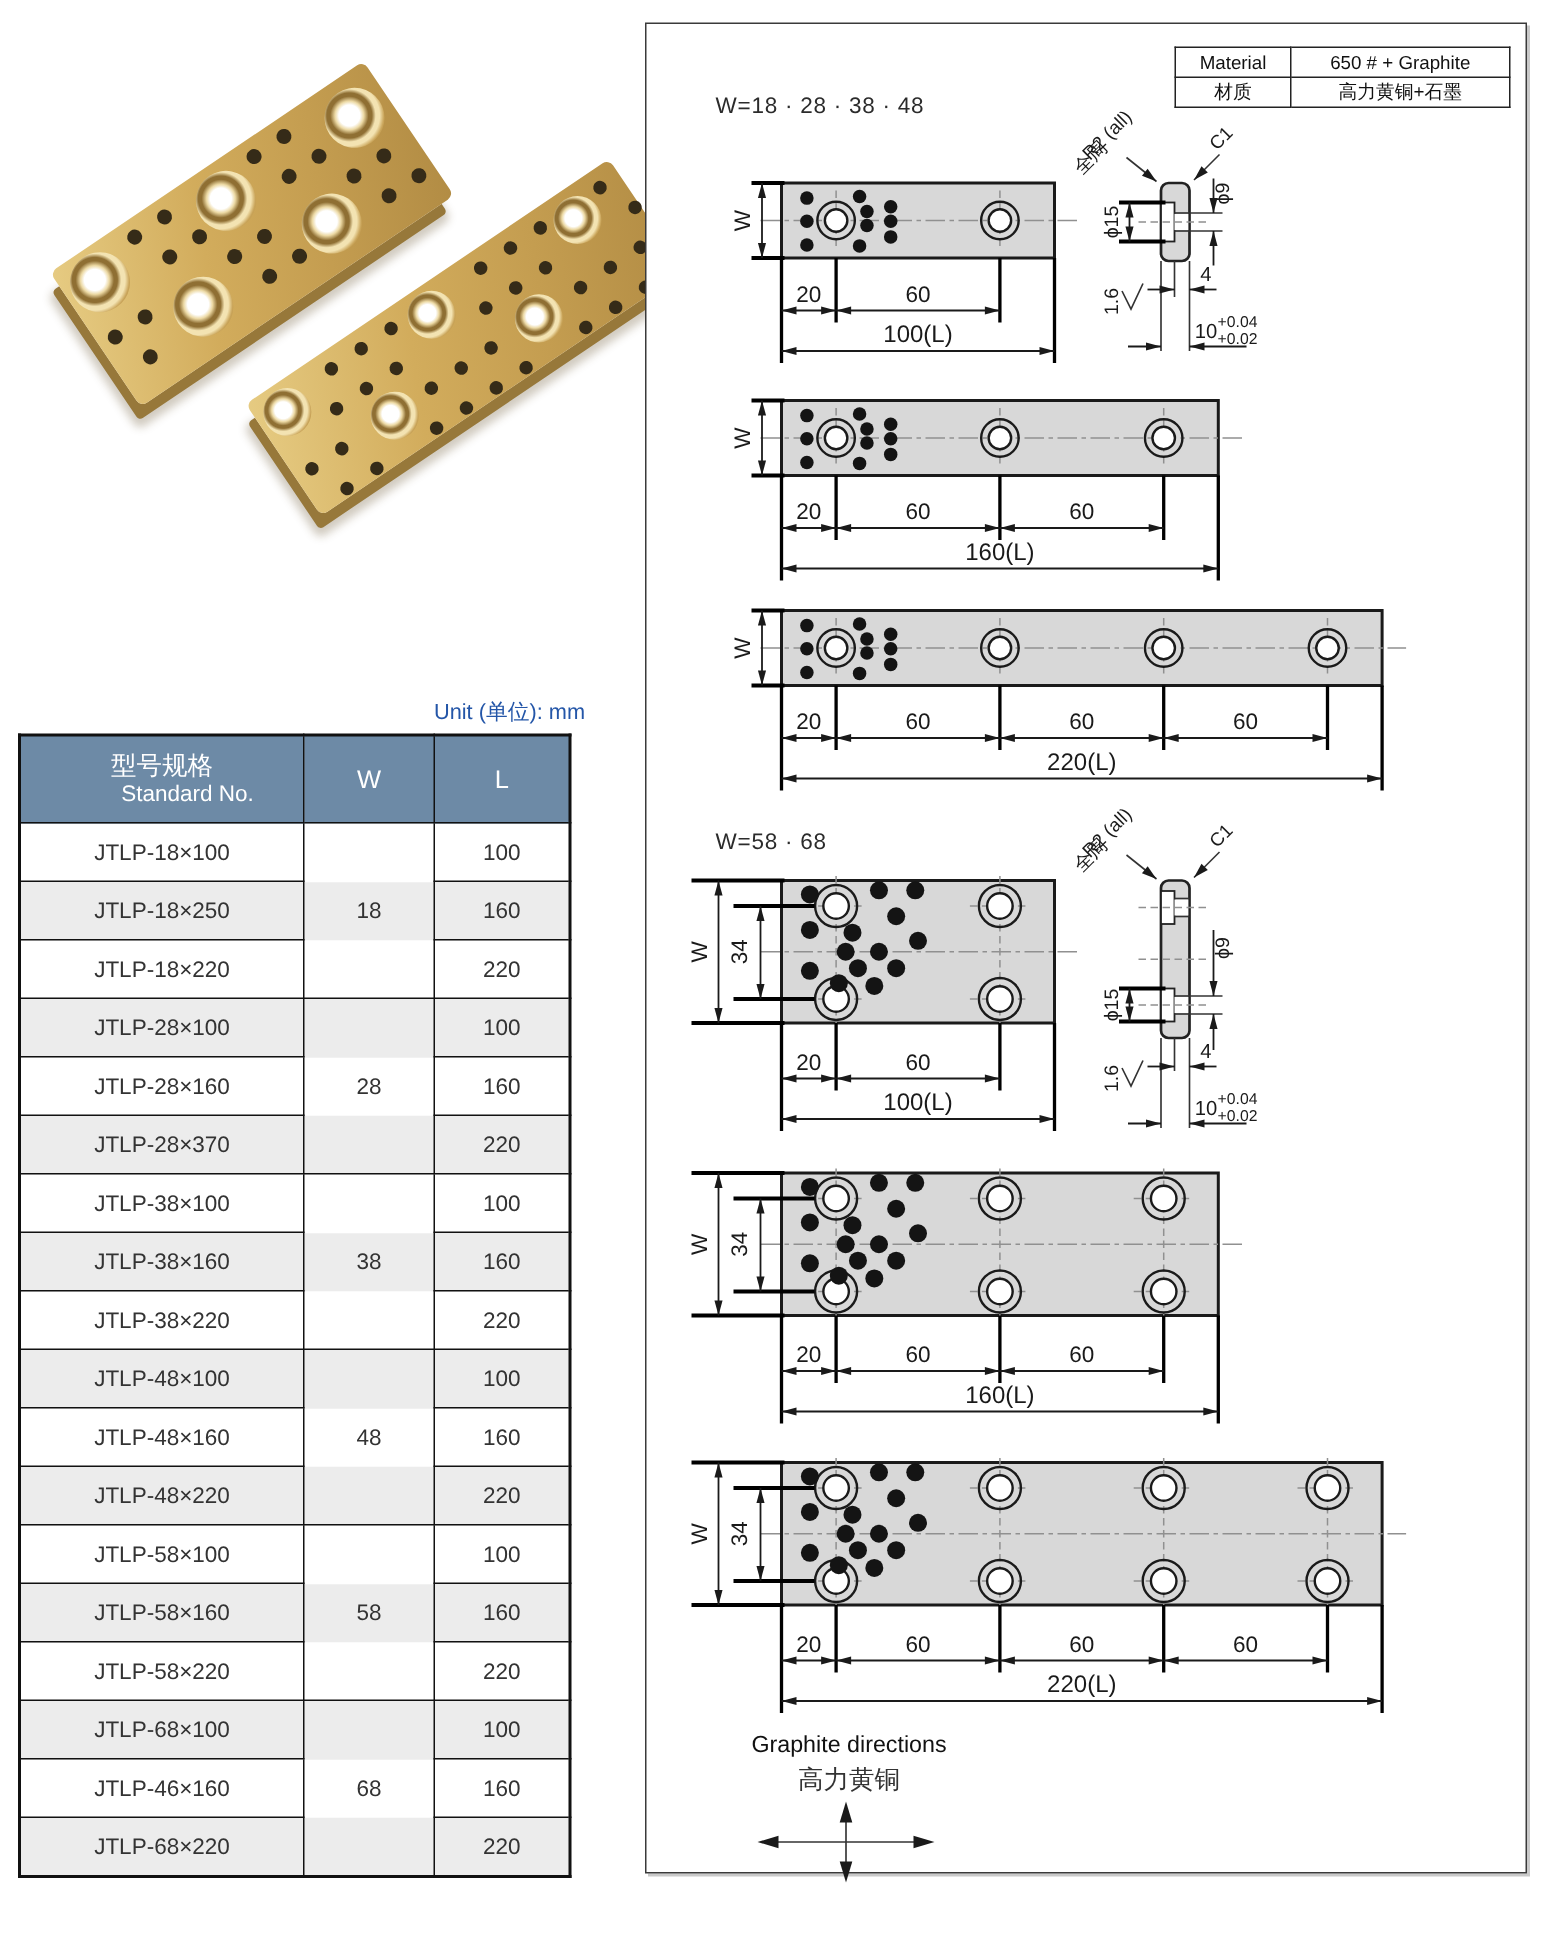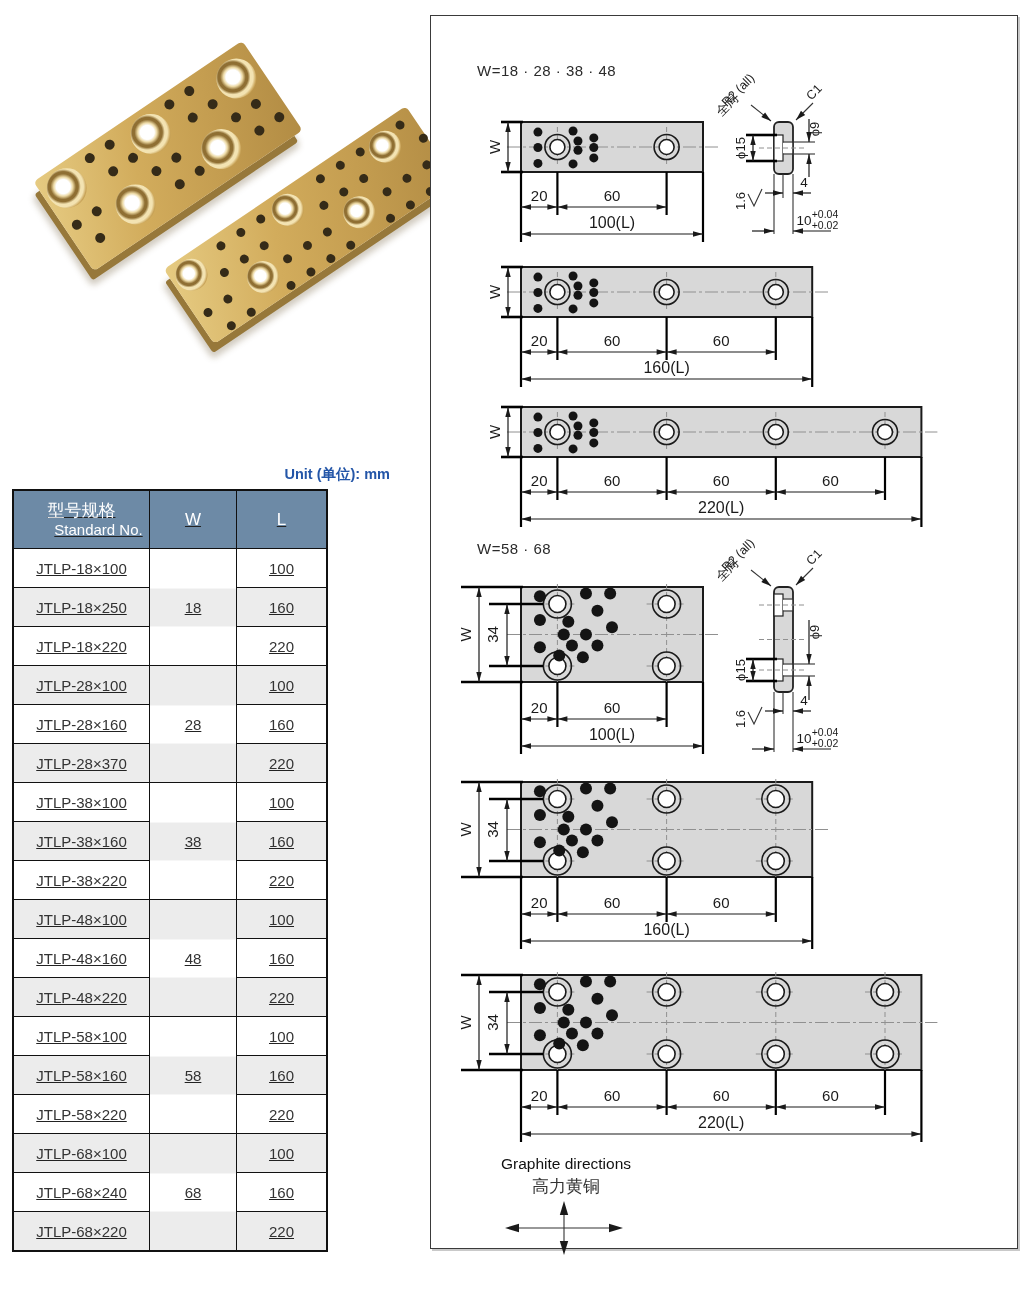--- a/index.html
+++ b/index.html
@@ -9,25 +9,25 @@
   .photo{position:absolute;left:12px;top:22px;width:408px;height:320px;}
   .pplate{position:absolute;border-radius:5px;
     background:linear-gradient(115deg,#e6cb82 0%,#d2ac5c 38%,#c49d50 68%,#b28c44 100%);
     box-shadow:-8px 9px 0 -2px #97783a, -10px 12px 6px rgba(90,70,30,.28);}
   .bighole{position:absolute;border-radius:50%;
     background:radial-gradient(circle at 45% 42%,#ffffff 0 22%,#ecd9a4 30%,#8f6f33 40% 47%,#f3e3b2 55% 63%,#caa55a 72%,#a8833f 84%,rgba(0,0,0,0) 85%);}
   .gdot{position:absolute;border-radius:50%;background:#352b18;}
 
   
   .unit{position:absolute;left:188px;top:465px;width:202px;text-align:right;
-    font-size:14.5px;font-weight:bold;color:#2456a8;}
+    font-size:14.5px;font-weight:normal;color:#2456a8;}
 
   
-  table.spec{position:absolute;left:12px;top:489px;width:316px;border-collapse:collapse;
-    table-layout:fixed;border:2px solid #111;text-decoration:underline;}
+  table.spec{position:absolute;left:12px;top:489px;width:369px;border-collapse:collapse;
+    table-layout:fixed;border:2px solid #111;}
   table.spec th,table.spec td{border:1px solid #111;text-align:center;vertical-align:middle;padding:0;}
   table.spec th{background:#6d8aa6;color:#fff;font-weight:normal;height:57px;}
   .hd-zh{font-size:17px;line-height:20px;}
   .hd-en{font-size:15px;line-height:18px;margin-left:34px;}
   .hd-wl{font-size:17px;}
   table.spec td{height:38px;font-size:15px;color:#333;}
   td.c-no{width:203px;}
   td.c-w{width:86px;}
   td.c-l{width:89px;}
   tr.shade td.c-no,tr.shade td.c-l{background:#ececec;}
@@ -211,35 +211,47 @@
       <tr class="">
         <td class="c-no">JTLP-58×220</td>
         <td class="c-l">220</td>
       </tr>
       <tr class="shade">
         <td class="c-no">JTLP-68×100</td>
         <td class="c-w g-odd" rowspan="3">68</td>
         <td class="c-l">100</td>
       </tr>
       <tr class="">
-        <td class="c-no">JTLP-68×240</td>
+        <td class="c-no">JTLP-46×160</td>
         <td class="c-l">160</td>
       </tr>
       <tr class="shade">
         <td class="c-no">JTLP-68×220</td>
         <td class="c-l">220</td>
       </tr>
     </tbody>
 </table>
 
 <div class="panel">
 
+  <table class="mat">
+    <tbody>
+        <tr>
+      <td class="m1">Material</td>
+      <td>650 # + Graphite</td>
+    </tr>
+    <tr>
+      <td class="m1">材质</td>
+      <td>高力黄铜+石墨</td>
+    </tr>
+  </tbody>
+    </table>
 
   <div class="glabel" style="top:46px">W=18 · 28 · 38 · 48</div>
-  <div class="glabel" style="top:524px">W=58 · 68</div>
+  <div class="glabel" style="top:537px">W=58 · 68</div>
 
   <svg style="position:absolute;left:270px;top:61px" width="215" height="165" viewBox="0 0 215 165">
     <text class="dt" font-size="12.5" x="40" y="16" transform="rotate(-45 40 16)">R2 (all)</text>
     <text class="dt" font-size="12.5" x="29" y="31" transform="rotate(-45 29 31)">全周</text>
     <line class="thin" x1="50" y1="28" x2="70" y2="44"></line>
       <polygon class="ah" points="70,44 60.3,40.1 64.1,35.5"></polygon>
     <text class="dt" font-size="12.5" x="116" y="18" transform="rotate(-45 116 18)">C1</text>
     <line class="thin" x1="112" y1="26" x2="95" y2="43"></line>
       <polygon class="ah" points="95,43 104.2,38 100,33.8"></polygon>
     <rect class="svpart" x="73" y="45" width="19" height="52" rx="5"></rect>

